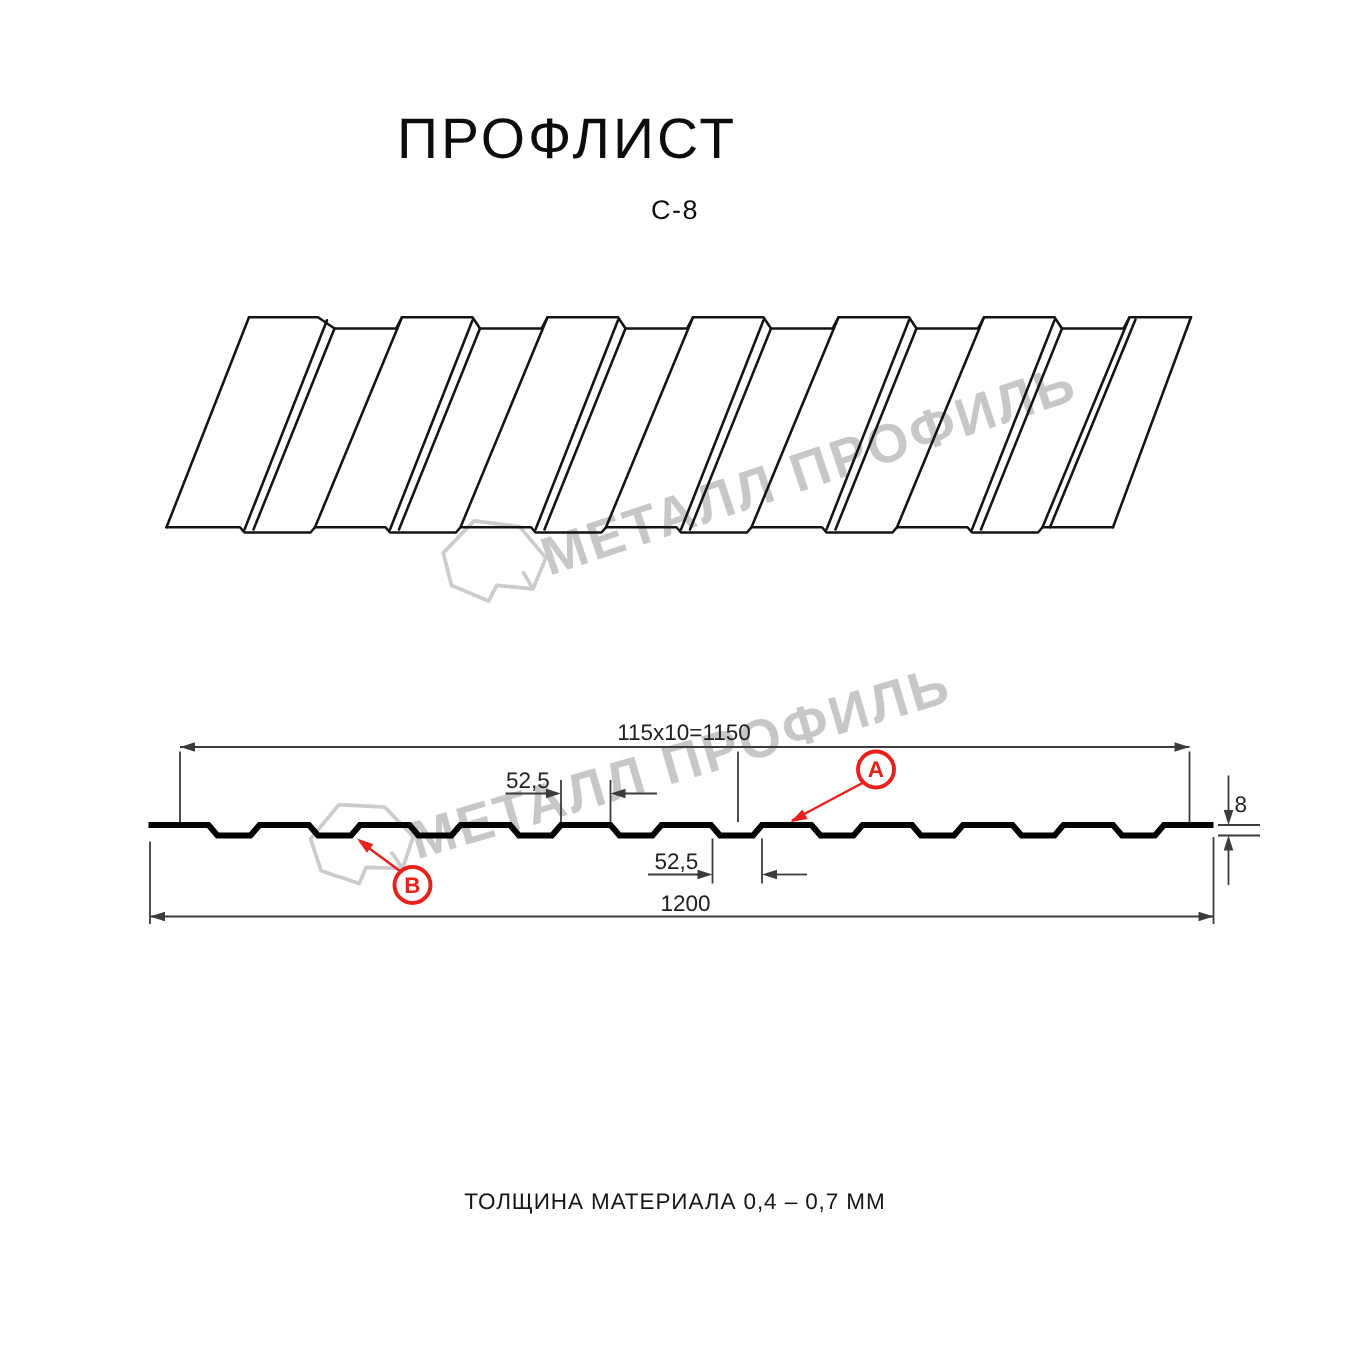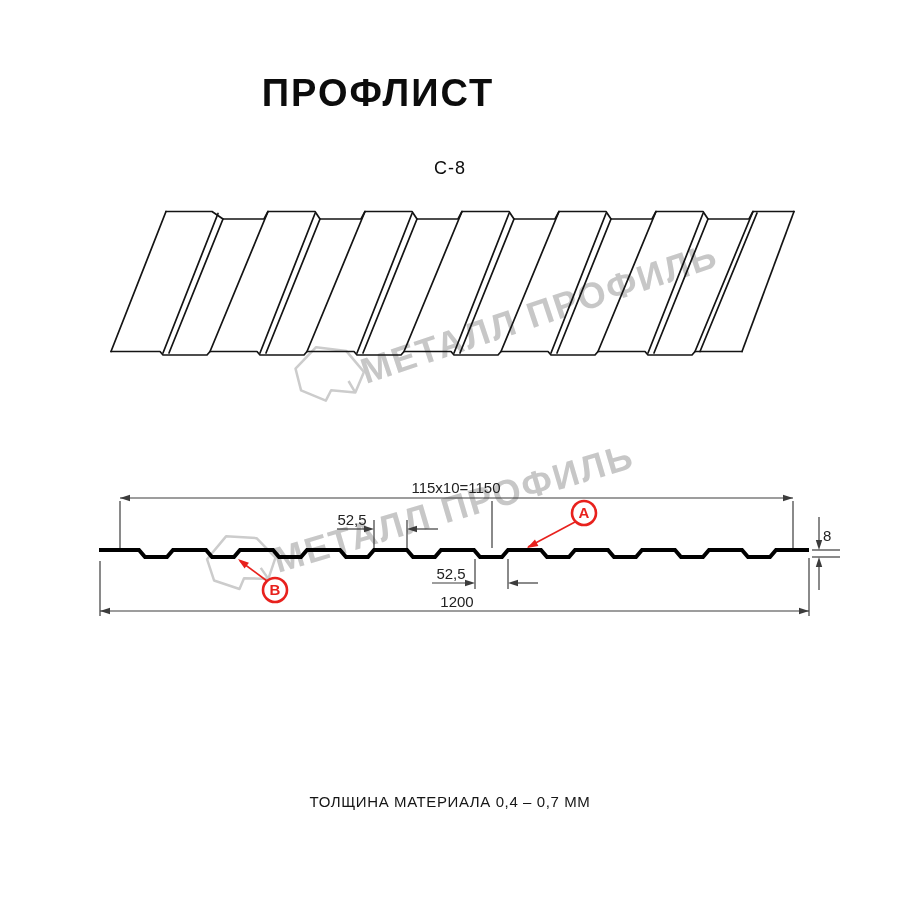--- a/index.html
+++ b/index.html
@@ -1,21 +1,21 @@
 <!DOCTYPE html>
 <html><head>
 <meta charset="utf-8">
 <style>
   html,body{margin:0;padding:0;background:#fff;}
   #page{position:relative;width:900px;height:900px;background:#fff;overflow:hidden;
         font-family:"Liberation Sans",sans-serif;}
   #title{position:absolute;left:0;top:72px;width:756px;text-align:center;
-         font-size:38px;font-weight:700;letter-spacing:2px;color:#0c0c0c;}
+         font-size:38px;font-weight:400;letter-spacing:2px;color:#0c0c0c;}
   #subtitle{position:absolute;left:0;top:130px;width:900px;text-align:center;
-         font-size:18px;font-weight:500;letter-spacing:1px;color:#0c0c0c;margin-top:28px;}
+         font-size:18px;font-weight:500;letter-spacing:1px;color:#0c0c0c;}
   #footer-note{position:absolute;left:0;top:793px;width:900px;text-align:center;
          font-size:15px;font-weight:500;letter-spacing:0.6px;color:#161616;}
   svg{position:absolute;left:0;top:0;}
   .dim-text{font-size:15px;fill:#222;font-family:"Liberation Sans",sans-serif;}
   .wm-text{font-size:36px;font-weight:bold;letter-spacing:2px;
            font-family:"Liberation Sans",sans-serif;}
   .callout-letter{font-size:15px;font-weight:bold;font-family:"Liberation Sans",sans-serif;}
 </style>
 </head>
 <body>

